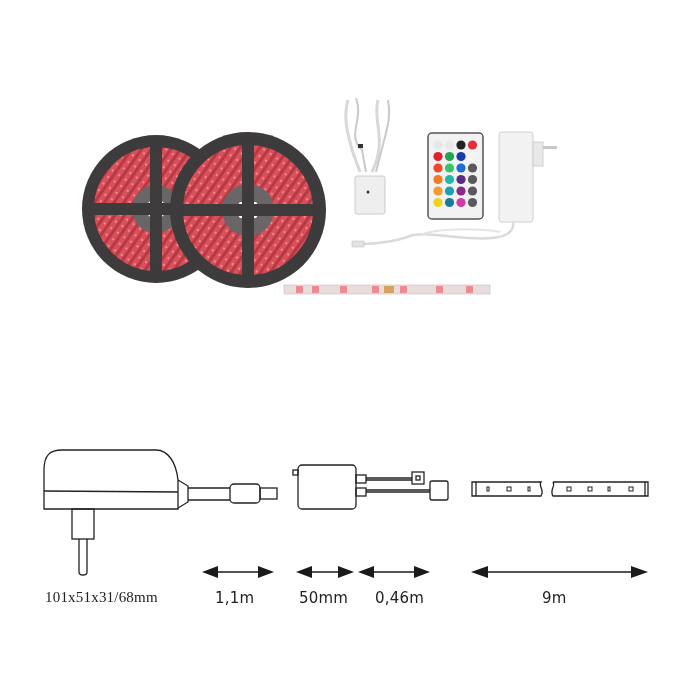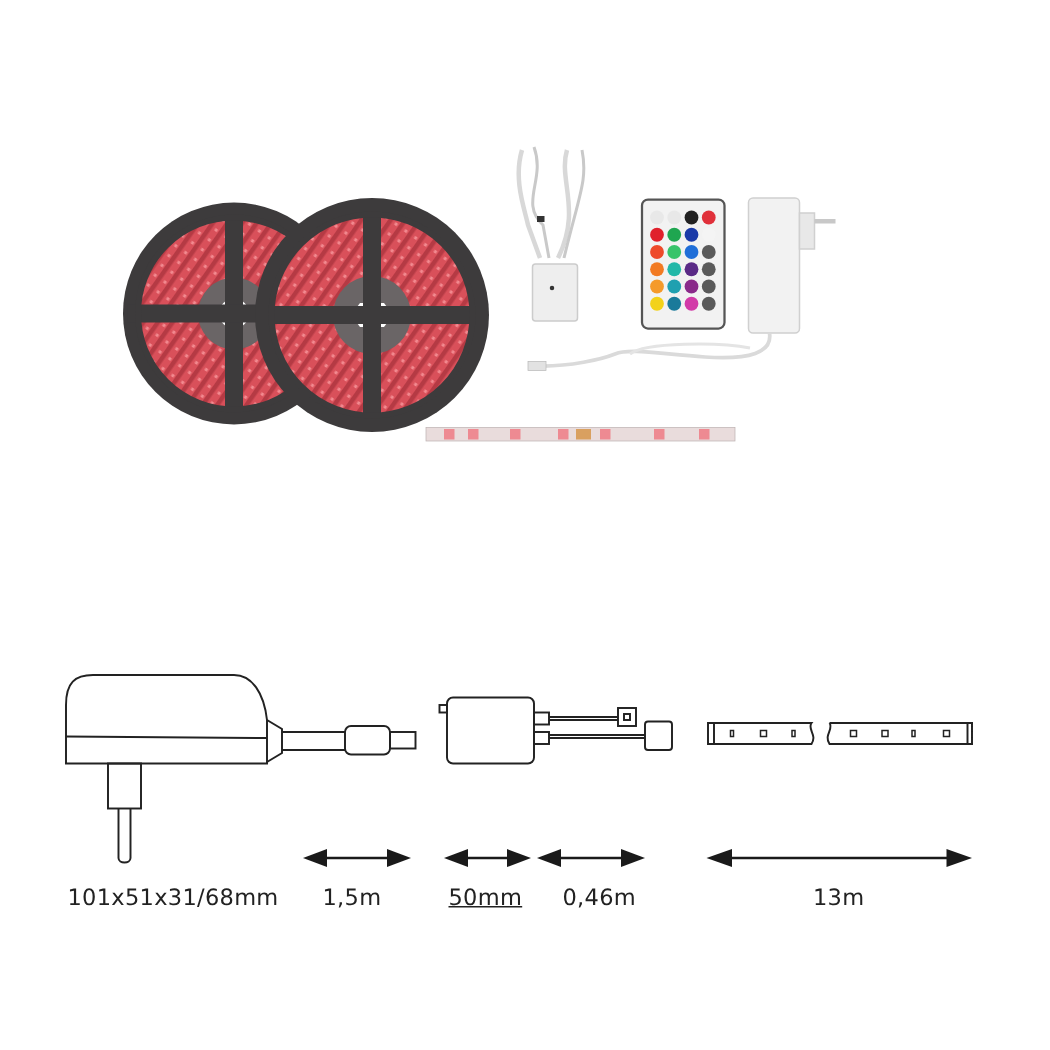--- a/index.html
+++ b/index.html
@@ -170,17 +170,17 @@
       </g>
       <g>
         <line x1="480" y1="572" x2="640" y2="572" stroke-width="1.6"></line>
         <path d="M471 572 L488 566 L488 578 Z" stroke="none"></path>
         <path d="M648 572 L631 566 L631 578 Z" stroke="none"></path>
       </g>
     </g>
   </svg>
 </div>
 
-<span class="label" style="left:45px;top:589px;">101x51x31/68mm</span>
-<span class="label" style="left:215px;top:589px;">1,5m</span>
-<span class="label" style="left:299px;top:589px;text-decoration:underline;">50mm</span>
+<span class="label" style="left:45px;top:589px;font-family:Liberation Serif, serif;">101x51x31/68mm</span>
+<span class="label" style="left:215px;top:589px;">1,1m</span>
+<span class="label" style="left:299px;top:589px;">50mm</span>
 <span class="label" style="left:375px;top:589px;">0,46m</span>
-<span class="label" style="left:542px;top:589px;">13m</span>
+<span class="label" style="left:542px;top:589px;">9m</span>
 
 </body></html>

